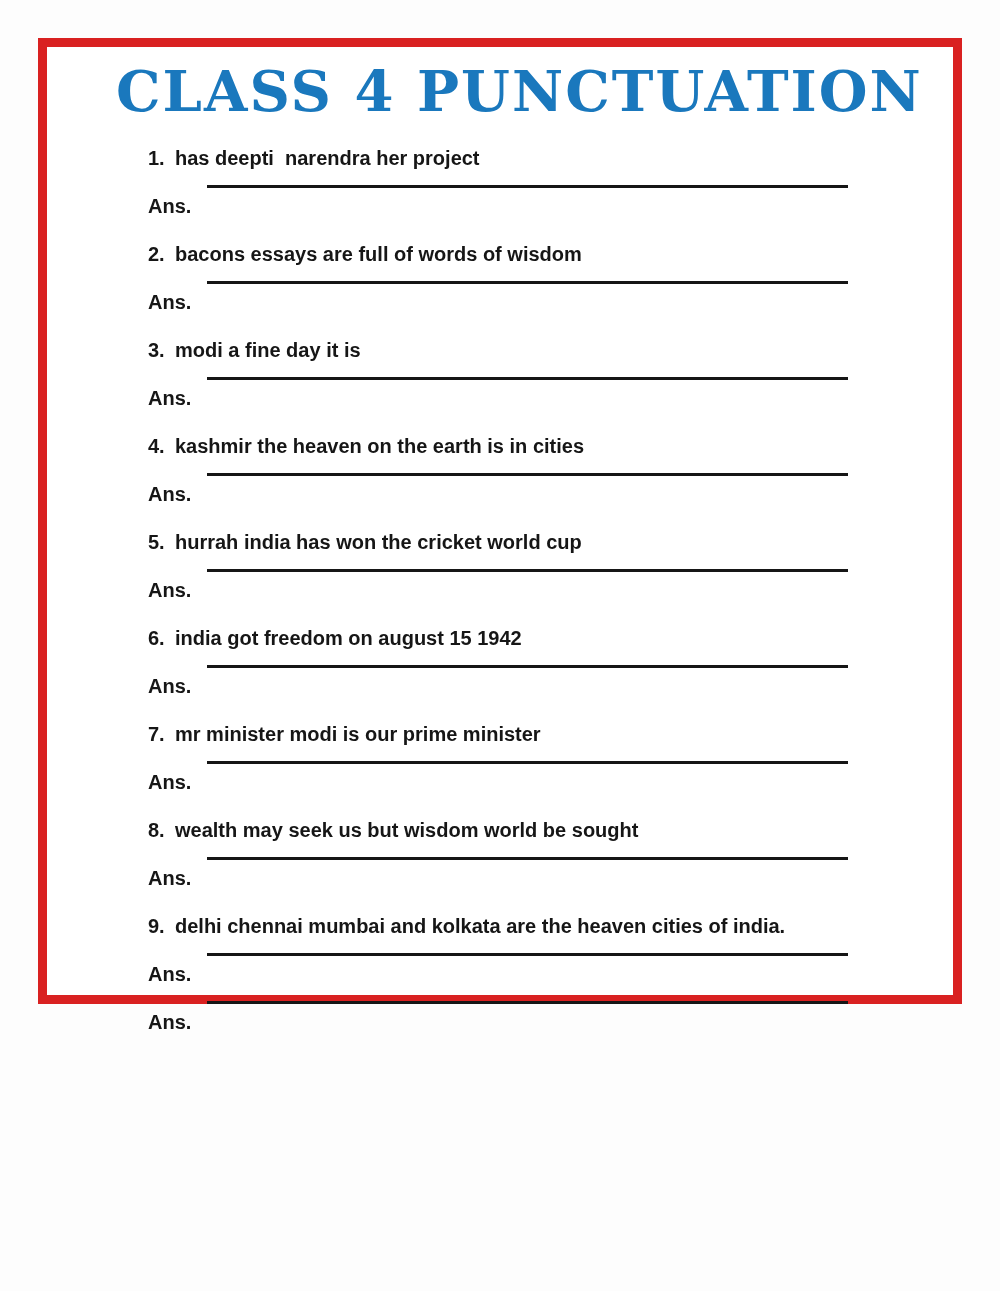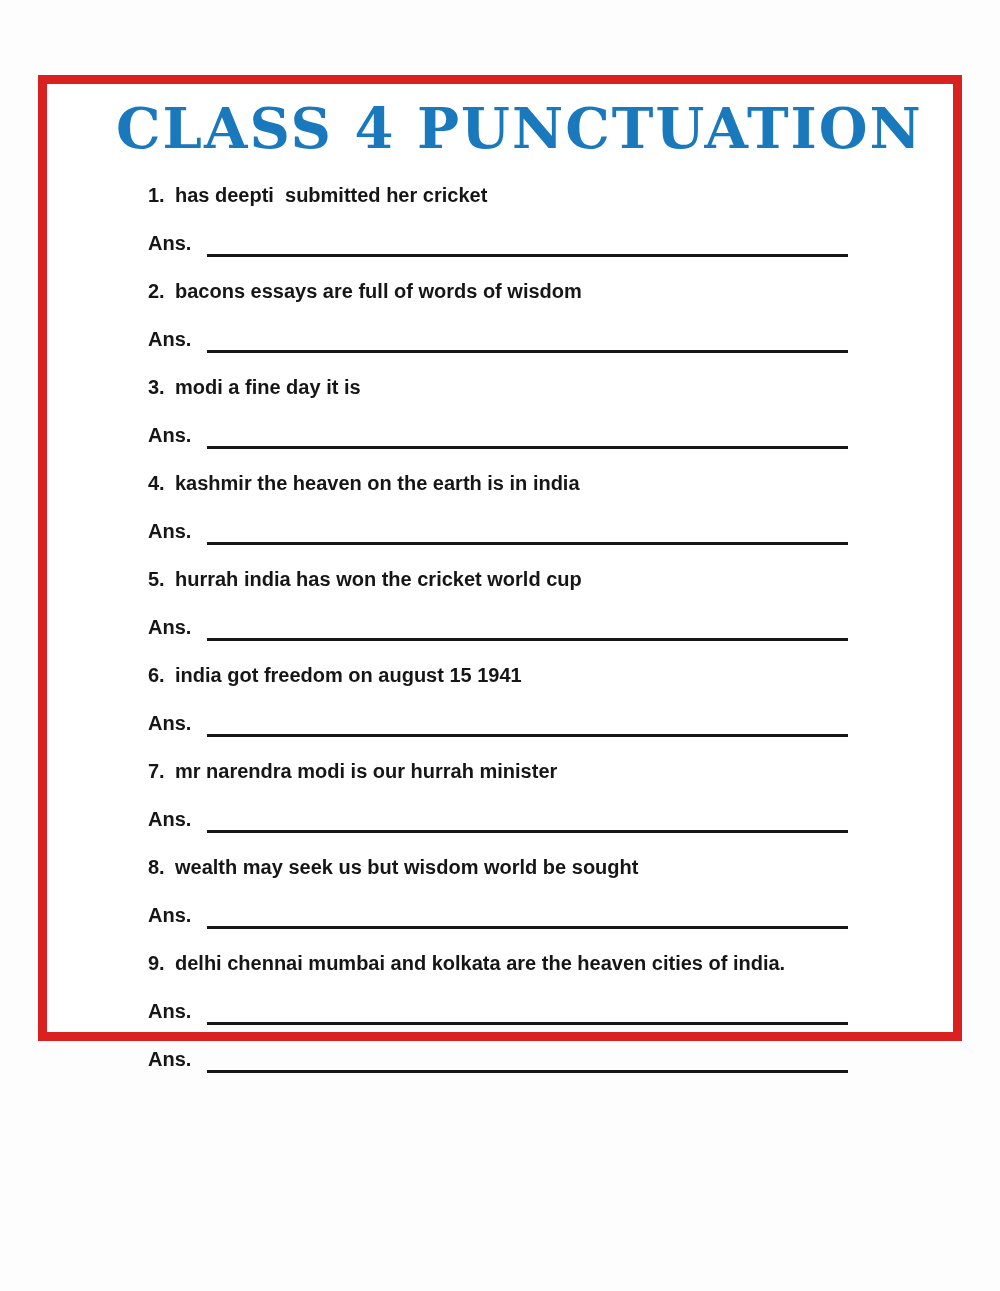--- a/index.html
+++ b/index.html
@@ -9,21 +9,20 @@
     background: #fdfdfd;
     font-family: "Liberation Sans", sans-serif;
     color: #161616;
     overflow: hidden;
   }
   .page {
     position: relative;
     width: 1000px;
     height: 1042px;
     background: #fdfdfd;
-    margin-top: 37px;
   }
   .frame {
     position: absolute;
     left: 38px;
     top: 38px;
     right: 38px;
     bottom: 38px;
     border: 9px solid #d92121;
     background: #ffffff;
   }
@@ -68,21 +67,21 @@
     flex: none;
     min-width: 27px;
     white-space: pre;
   }
   .stext {
     flex: 1;
     white-space: pre-wrap;
   }
   .ans-row {
     display: flex;
-    align-items: flex-end;
+    align-items: flex-start;
     font-size: 20px;
     font-weight: 700;
     line-height: 42px;
     height: 42px;
     margin-bottom: 6px;
   }
   .ans-label { flex: none; }
   .ans-blank {
     flex: 1;
     margin-left: 16px;
@@ -97,21 +96,21 @@
   <div class="frame"></div>
 
   <div class="content">
     <div class="title">CLASS 4 PUNCTUATION</div>
 
 
     <div class="items">
 
       <div class="sentence">
           <span class="num">1.</span>
-          <span class="stext">has deepti  submitted her cricket</span>
+          <span class="stext">has deepti  narendra her project</span>
         </div>
       <div class="ans-row">
           <span class="ans-label">Ans.</span>
           <span class="ans-blank"></span>
         </div>
 
       <div class="sentence">
           <span class="num">2.</span>
           <span class="stext">bacons essays are full of words of wisdom</span>
         </div>
@@ -124,48 +123,48 @@
           <span class="num">3.</span>
           <span class="stext">modi a fine day it is</span>
         </div>
       <div class="ans-row">
           <span class="ans-label">Ans.</span>
           <span class="ans-blank"></span>
         </div>
 
       <div class="sentence">
           <span class="num">4.</span>
-          <span class="stext">kashmir the heaven on the earth is in india</span>
+          <span class="stext">kashmir the heaven on the earth is in cities</span>
         </div>
       <div class="ans-row">
           <span class="ans-label">Ans.</span>
           <span class="ans-blank"></span>
         </div>
 
       <div class="sentence">
           <span class="num">5.</span>
           <span class="stext">hurrah india has won the cricket world cup</span>
         </div>
       <div class="ans-row">
           <span class="ans-label">Ans.</span>
           <span class="ans-blank"></span>
         </div>
 
       <div class="sentence">
           <span class="num">6.</span>
-          <span class="stext">india got freedom on august 15 1941</span>
+          <span class="stext">india got freedom on august 15 1942</span>
         </div>
       <div class="ans-row">
           <span class="ans-label">Ans.</span>
           <span class="ans-blank"></span>
         </div>
 
       <div class="sentence">
           <span class="num">7.</span>
-          <span class="stext">mr narendra modi is our hurrah minister</span>
+          <span class="stext">mr minister modi is our prime minister</span>
         </div>
       <div class="ans-row">
           <span class="ans-label">Ans.</span>
           <span class="ans-blank"></span>
         </div>
 
       <div class="sentence">
           <span class="num">8.</span>
           <span class="stext">wealth may seek us but wisdom world be sought</span>
         </div>

